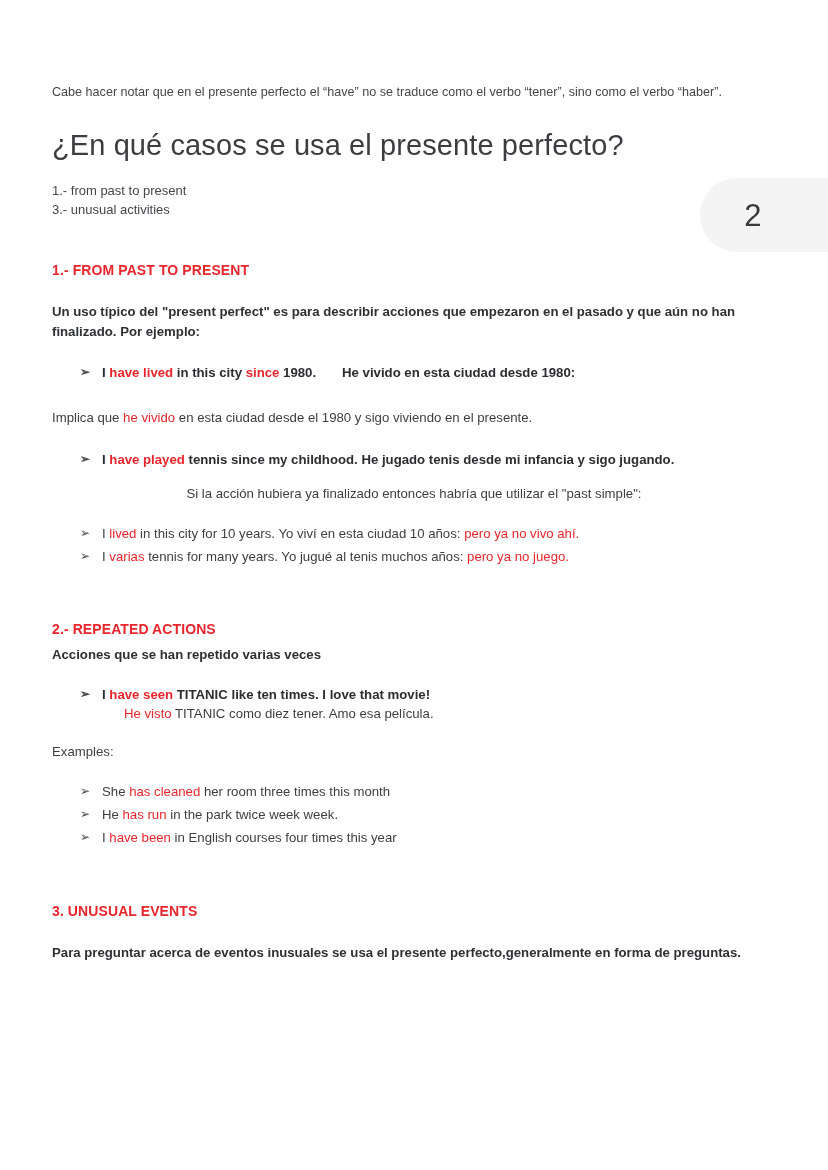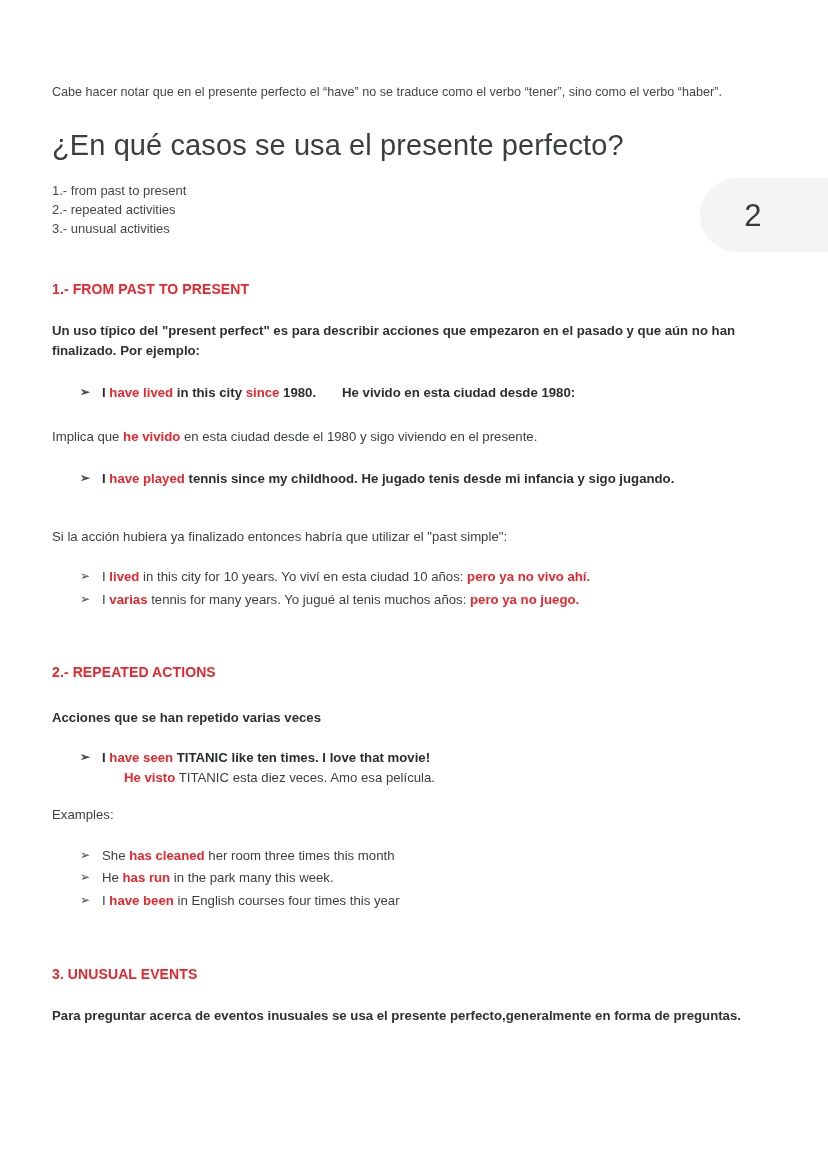--- a/index.html
+++ b/index.html
@@ -97,22 +97,22 @@
   
   .para {
     font-size: 13.2px;
     line-height: 1.52;
     margin: 0;
     color: #3c3e41;
   }
   .para.bold { font-weight: bold; color: #2e3033; }
   .p-intro-1   { margin-top: 24px; width: 690px; }
   .p-implica   { margin-top: 25px; }
-  .p-si        { margin-top: 38px; }
-  .p-acciones  { margin-top: 28px; }
+  .p-si        { margin-top: 14px; text-align: center; }
+  .p-acciones  { margin-top: 8px; }
   .p-examples  { margin-top: 18px; }
   .p-para3     { margin-top: 24px; width: 720px; }
 
   
   .bullets {
     list-style: none;
     margin: 0;
     padding: 0;
   }
   .b-lived     { margin-top: 21px; }
@@ -141,40 +141,39 @@
   .bullet-item .sub-line {
     display: block;
     padding-left: 22px;
     font-weight: normal;
     color: #3c3e41;
   }
 
   .gap-sm { display: inline-block; width: 26px; }
 
   .red { color: #e8262c; }
-  .red-b { color: #e8262c; font-weight: bold; }
+  .red-b { color: #e8262c; font-weight: normal; }
 </style>
 </head>
 <body>
 
 <div class="page">
 
   <div class="page-number-badge">
     <span class="num">2</span>
   </div>
 
   <div class="content">
 
     <p class="intro">Cabe hacer notar que en el presente perfecto  el “have”  no se traduce como el verbo “tener”, sino como el verbo  “haber”.</p>
 
     <h1 class="question-heading">¿En qué casos  se usa el presente perfecto?</h1>
 
     <ul class="overview-list">
       <li>1.- from past to present</li>
-      <li>2.- repeated activities</li>
       <li>3.-  unusual activities</li>
     </ul>
 
     <h2 class="section-heading sec-1">1.- FROM PAST TO PRESENT</h2>
 
     <p class="para bold p-intro-1">Un uso típico del "present perfect" es para describir acciones que empezaron en el pasado y que aún no han finalizado. Por ejemplo:</p>
 
     <ul class="bullets b-lived">
       <li class="bullet-item bold">
         <span class="arrow">➢</span><span>I </span><span class="red">have lived</span><span> in this city </span><span class="red">since</span><span> 1980.</span><span class="gap-sm"></span><span>He vivido en esta ciudad desde 1980:</span>
@@ -200,32 +199,32 @@
       </li>
     </ul>
 
     <h2 class="section-heading sec-2">2.- REPEATED ACTIONS</h2>
 
     <p class="para bold p-acciones">Acciones que se han repetido varias veces</p>
 
     <ul class="bullets b-titanic">
       <li class="bullet-item bold">
         <span class="arrow">➢</span><span>I </span><span class="red">have seen</span><span> TITANIC like ten times. I love that movie!</span>
-        <span class="sub-line"><span class="red-b">He visto</span><span> TITANIC esta diez veces. Amo esa película.</span></span>
+        <span class="sub-line"><span class="red-b">He visto</span><span> TITANIC como diez tener. Amo esa película.</span></span>
       </li>
     </ul>
 
     <p class="para p-examples">Examples:</p>
 
     <ul class="bullets b-examples">
       <li class="bullet-item">
         <span class="arrow">➢</span><span>She </span><span class="red-b">has cleaned</span><span> her room three times this month</span>
       </li>
       <li class="bullet-item">
-        <span class="arrow">➢</span><span>He </span><span class="red-b">has run</span><span> in the park  many this week.</span>
+        <span class="arrow">➢</span><span>He </span><span class="red-b">has run</span><span> in the park  twice week week.</span>
       </li>
       <li class="bullet-item">
         <span class="arrow">➢</span><span>I </span><span class="red-b">have been</span><span> in English courses four times this year</span>
       </li>
     </ul>
 
     <h2 class="section-heading sec-3">3. UNUSUAL EVENTS</h2>
 
     <p class="para bold p-para3">Para preguntar acerca de eventos inusuales se usa el presente perfecto,generalmente en forma de preguntas.</p>
 

